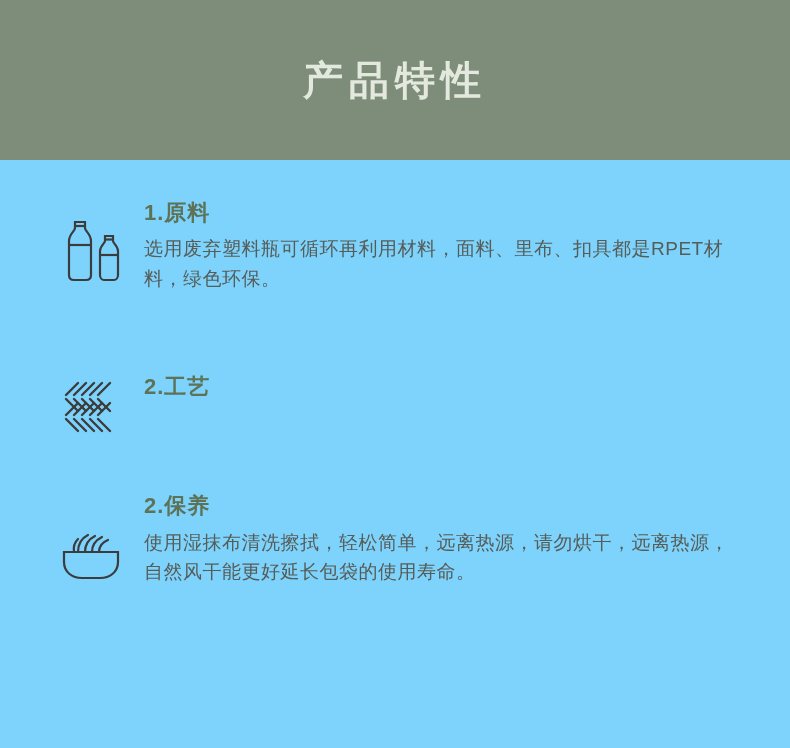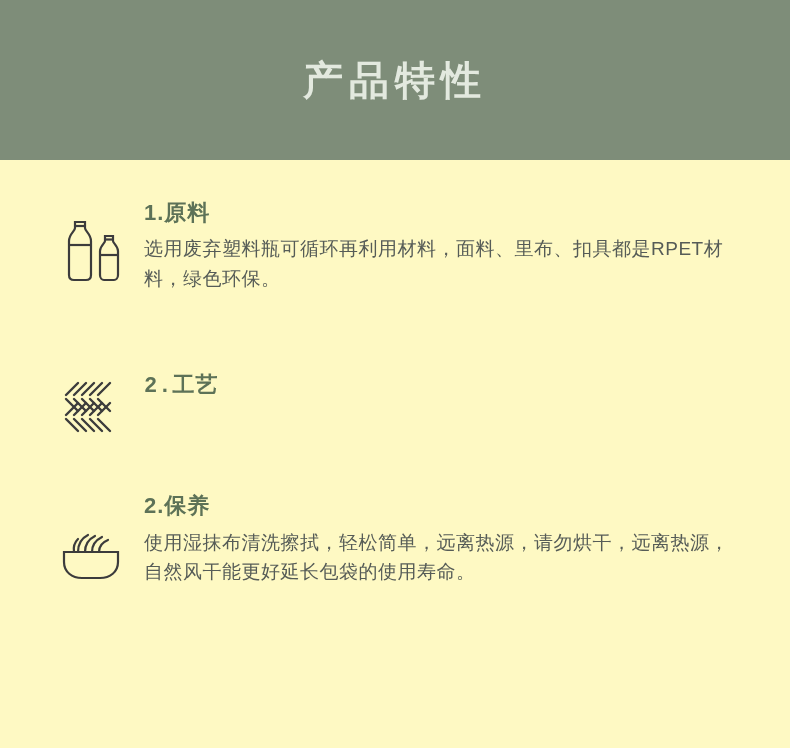--- a/index.html
+++ b/index.html
@@ -10,21 +10,21 @@
     width: 790px;
     height: 748px;
     background: #ffffff;
     font-family: "Liberation Sans", sans-serif;
     overflow: hidden;
   }
   .page {
     position: relative;
     width: 790px;
     height: 748px;
-    background: #fef9c3;
+    background: #7dd3fc;
   }
   .banner {
     width: 790px;
     height: 160px;
     background: #7e8d79;
     display: flex;
     align-items: center;
     justify-content: center;
   }
   .banner-title {
@@ -65,21 +65,21 @@
   .feature-text {
     font-size: 19px;
     color: #565c57;
     line-height: 1.55;
     margin: 0;
     letter-spacing: 0.5px;
     max-width: 610px;
   }
   
   #feature-1 .feature-icon { padding-top: 4px; }
-  #feature-2 { margin-top: 24px; font-family: Liberation Mono, monospace; }
+  #feature-2 { margin-top: 24px; }
   #feature-2 .feature-icon { padding-top: 34px; }
   #feature-3 { margin-top: 50px; }
   #feature-3 .feature-icon { padding-top: 28px; }
   svg { display: block; }
 </style>
 </head>
 <body>
 
 <div class="page">
 

